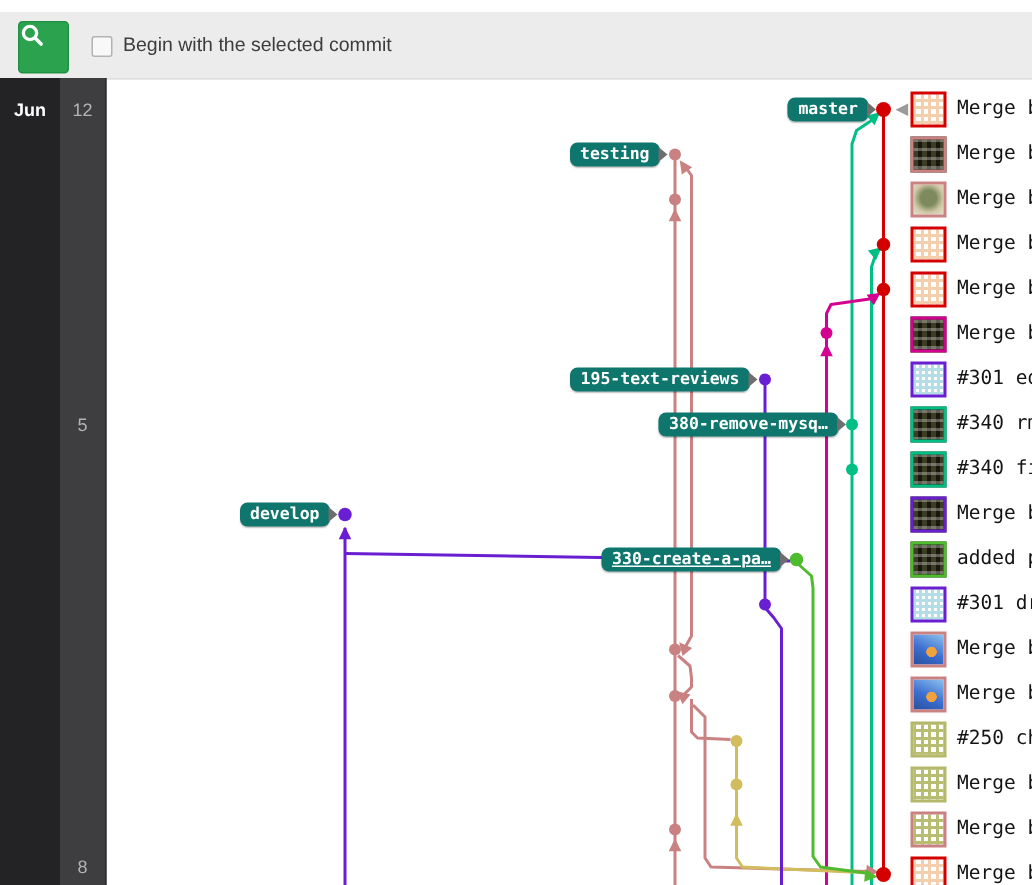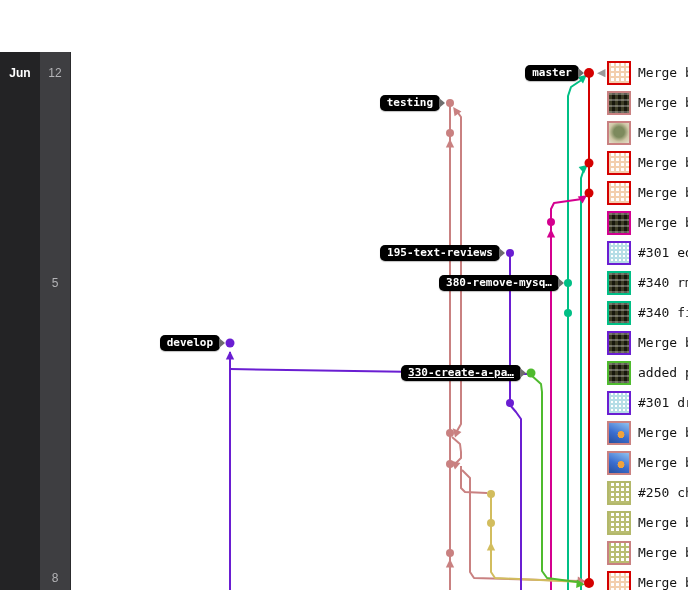--- a/index.html
+++ b/index.html
@@ -17,21 +17,21 @@
   
   .month-col{position:absolute;left:0;top:52px;width:40px;height:538px;background:#232325;}
   .day-col{position:absolute;left:40px;top:52px;width:30px;height:538px;background:#3e3e41;
            border-right:1px solid #2c2c2e;}
   .month-label{position:absolute;left:0;width:40px;text-align:center;color:#fff;
                font-weight:bold;font-size:12px;transform:translateY(-50%);}
   .day-label{position:absolute;left:40px;width:30px;text-align:center;color:#b3b3b6;
              font-size:12px;transform:translateY(-50%);}
   
   svg{position:absolute;left:0;top:0;}
-  .branch-label{position:absolute;transform:translateY(-50%);background:#000000;color:#fff;
+  .branch-label{position:absolute;transform:translateY(-50%);background:#0f766e;color:#fff;
                 font-family:"DejaVu Sans Mono",monospace;font-size:11px;font-weight:bold;
                 padding:1px 7px 2px;border-radius:5px;white-space:nowrap;line-height:13px;
                 box-shadow:0 1px 1px rgba(0,0,0,.25);cursor:pointer;}
   .branch-label:after{content:"";position:absolute;right:-5px;top:50%;transform:translateY(-50%);
                 border-top:5px solid transparent;border-bottom:5px solid transparent;
                 border-left:6px solid #6e6e6e;}
   
   .commit-row{position:absolute;left:596px;height:30px;width:92px;cursor:pointer;}
   .sel-marker{position:absolute;left:597px;font-size:11px;color:#9a9a9a;transform:translateY(-55%);}
   .avatar{position:absolute;left:607px;width:20px;height:20px;border:2px solid #999;
@@ -52,20 +52,32 @@
       repeating-linear-gradient(90deg,#b9bd72 0 2px,#fff 2px 5px);}
   .photo-man{background:radial-gradient(circle at 50% 45%,#7d8a5d 0 35%,#cfc7a6 65%,#e6e0cc 100%);}
   .photo-blue{background:radial-gradient(circle at 60% 58%,#f0a23c 0 20%,rgba(0,0,0,0) 22%),
       linear-gradient(205deg,#8ec0ee 0%,#3c6fd0 55%,#274f9e 100%);}
 </style>
 </head>
 <body>
 
 <div id="page">
 
+  <div class="toolbar">
+    <div class="search-btn">
+      <span>
+        <svg width="17" height="17" viewBox="0 0 17 17">
+          <circle cx="7" cy="7" r="4.4" fill="none" stroke="#ffffff" stroke-width="2.2"></circle>
+          <line x1="10.4" y1="10.4" x2="14.4" y2="14.4" stroke="#ffffff" stroke-width="2.4" stroke-linecap="round"></line>
+        </svg>
+      </span>
+    </div>
+    <div class="checkbox"></div>
+    <div class="checkbox-label">Begin with the selected commit</div>
+  </div>
 
   <div class="month-col"></div>
   <div class="day-col"></div>
   <div class="month-label" style="top:73px">Jun</div>
 
   <svg id="graph" width="688" height="590">
       <polyline points="589,73 589,583" fill="none" stroke="#d40000" stroke-width="2" stroke-linejoin="round"></polyline>
       <polyline points="583,79 571,87 568,96 568,590" fill="none" stroke="#00bf85" stroke-width="2" stroke-linejoin="round"></polyline>
       <polyline points="584,169 581,178 581,590" fill="none" stroke="#00bf85" stroke-width="2" stroke-linejoin="round"></polyline>
       <polyline points="582,199 554,203 551,209 551,590" fill="none" stroke="#d4008f" stroke-width="2" stroke-linejoin="round"></polyline>

